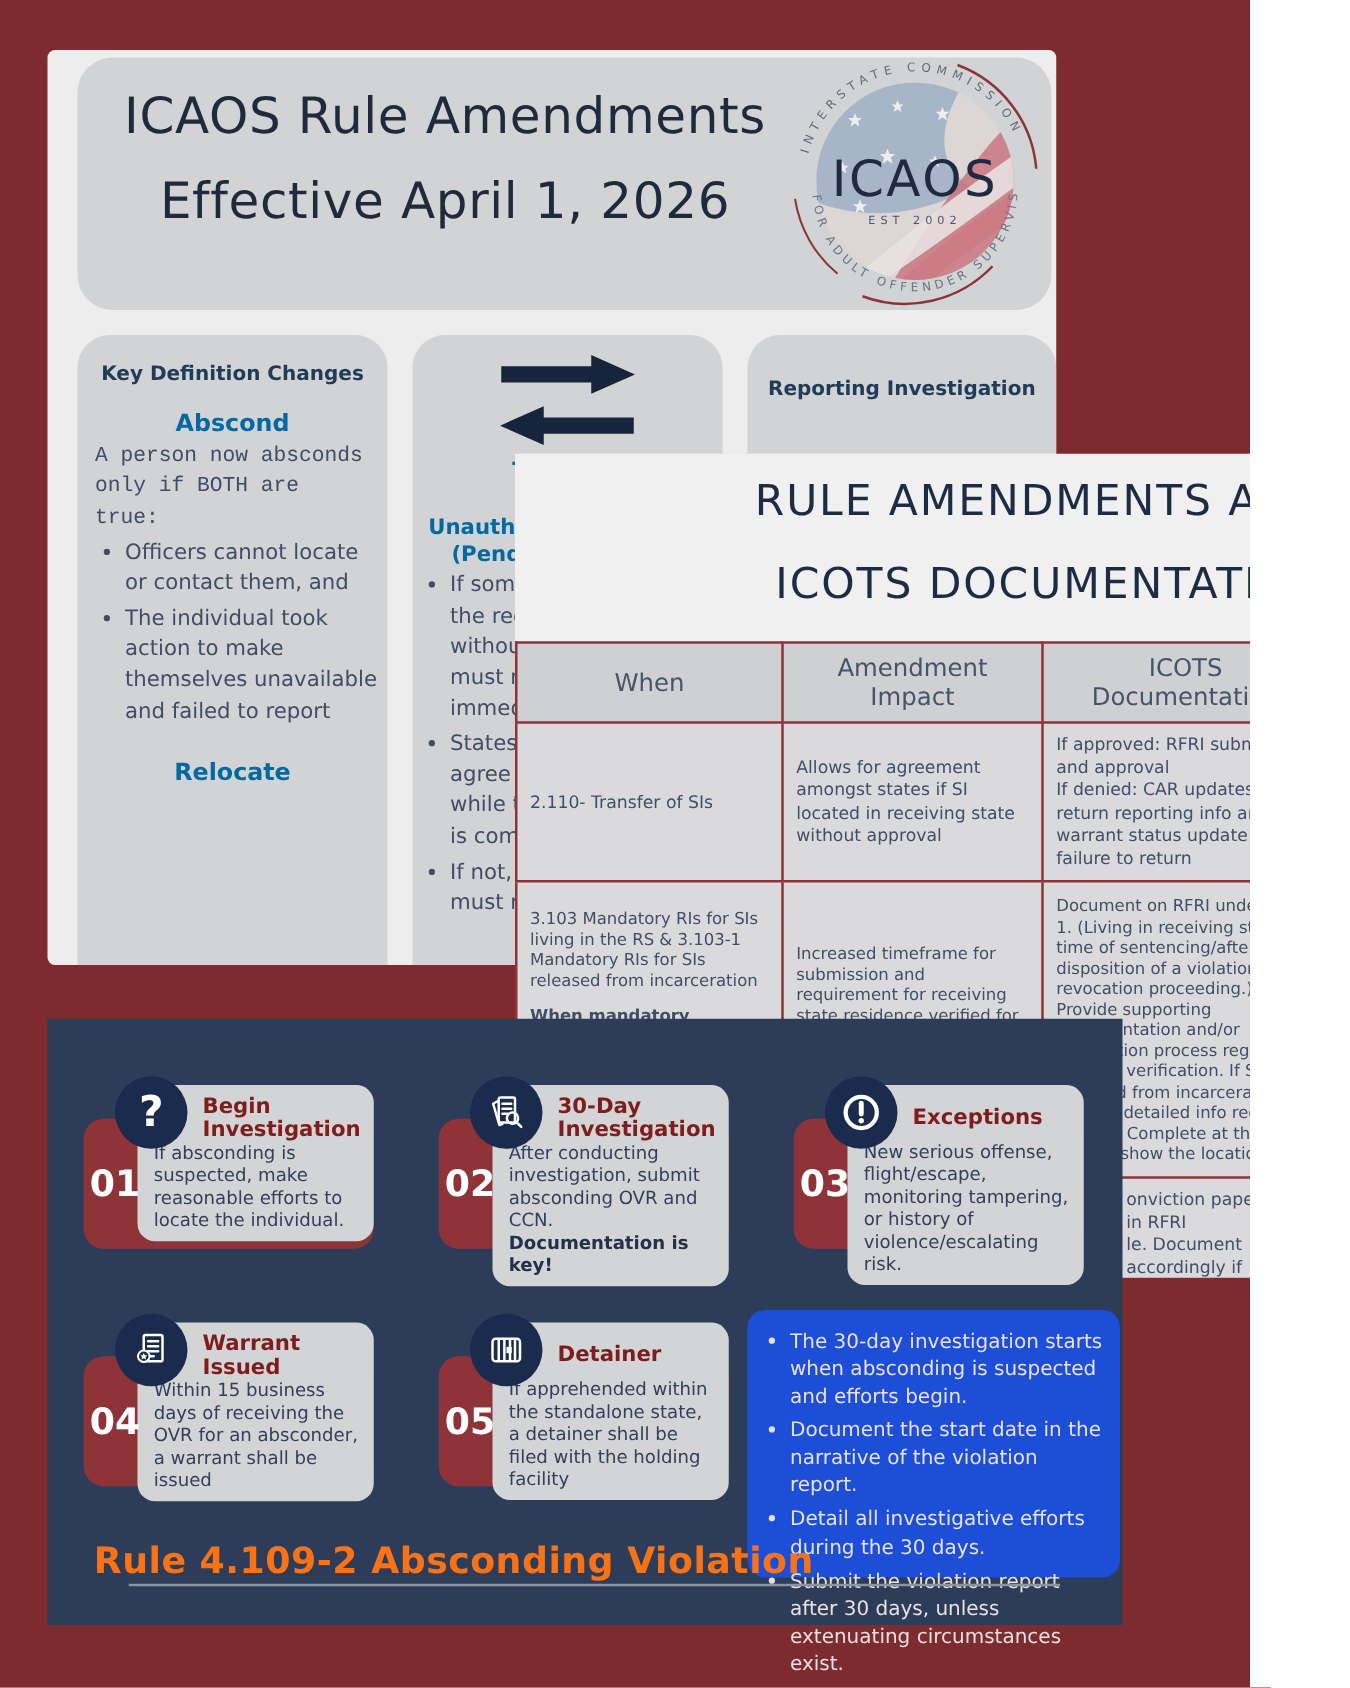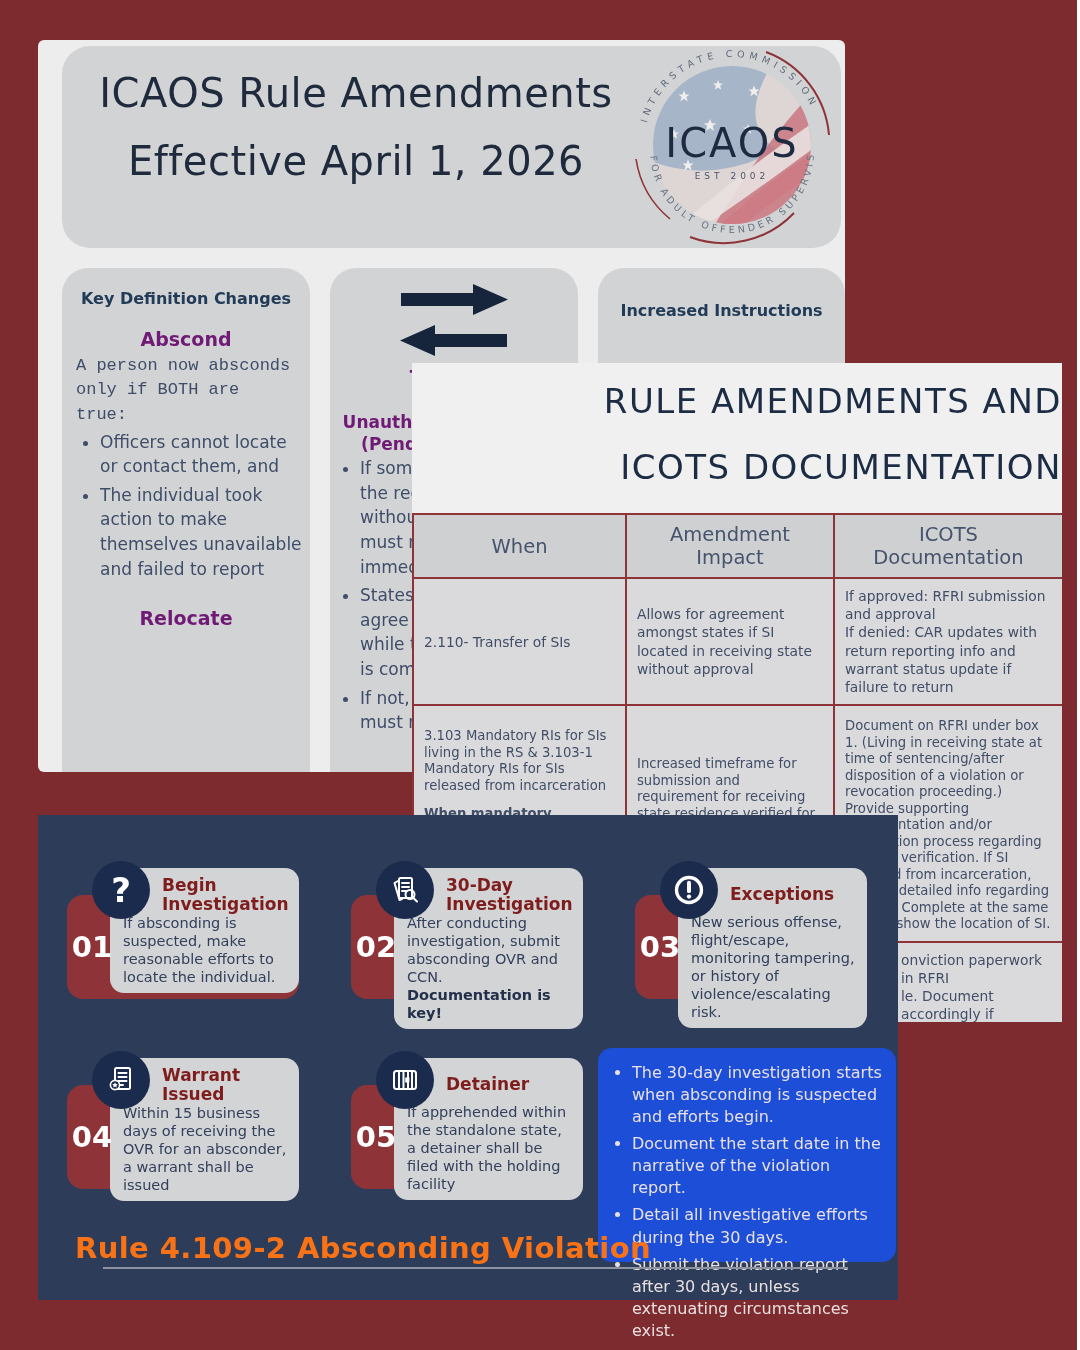--- a/index.html
+++ b/index.html
@@ -1,33 +1,33 @@
 <!DOCTYPE html>
 <html><head>
 <meta charset="utf-8">
 <style>
   html,body{margin:0;padding:0;}
-  .canvas{position:relative;width:1077px;height:1350px;background:#7d2b2e;overflow:hidden;
+  .canvas{position:relative;width:1000px;height:1350px;background:#7d2b2e;overflow:hidden;
           font-family:"DejaVu Sans","Liberation Sans",sans-serif;}
 
   
   .panel-top{position:absolute;left:38px;top:40px;width:807px;height:732px;background:#ededee;
              border-radius:6px;overflow:hidden;z-index:1;}
   .header-card{position:absolute;left:24px;top:6px;width:779px;height:202px;background:#d2d3d5;border-radius:28px;}
   .top-title{position:absolute;left:28px;top:30px;width:580px;text-align:center;color:#1f2a3d;
              font-size:40px;font-weight:400;letter-spacing:.5px;}
   .top-title .tl{margin-bottom:22px;}
   .logo-wrap{position:absolute;left:588px;top:-1px;width:212px;height:212px;}
 
   .col-card{position:absolute;top:228px;height:504px;background:#d2d3d5;border-radius:26px 26px 0 0;}
   .card-a{left:24px;width:248px;}
   .card-b{left:292px;width:248px;}
   .card-c{left:560px;width:247px;}
   .card-title{margin:20px 14px 4px;text-align:center;font-size:16px;font-weight:600;color:#223c58;line-height:1.35;}
-  .sec-head{margin:18px 10px 2px;text-align:center;font-size:19px;font-weight:700;color:#701a75;}
+  .sec-head{margin:18px 10px 2px;text-align:center;font-size:19px;font-weight:700;color:#0369a1;}
   .card-body{margin:4px 12px 0 14px;font-size:17px;color:#3f4d68;line-height:1.45;font-family:Liberation Mono, monospace;}
   .card-ul{margin:2px 8px 0 0;padding-left:38px;font-size:17px;color:#3f4d68;line-height:1.45;}
   .card-ul li{margin-bottom:4px;}
   .arrows-box{text-align:center;margin-top:14px;}
 
   
   .panel-white{position:absolute;left:412px;top:363px;width:650px;height:659px;background:#f0f0f1;
                overflow:hidden;z-index:5;}
   .white-title{padding-top:18px;text-align:right;color:#1c2c44;font-size:34px;font-weight:400;letter-spacing:1.5px;}
   .white-title .wl{margin-bottom:26px;}
@@ -139,21 +139,21 @@
       <div class="sec-head" style="margin-top:24px;font-size:17px;">Unauthorized Presence</div>
       <div class="sec-head" style="margin-top:0;font-size:17px;">(Pending Approval)</div>
       <ul class="card-ul" style="padding-left:30px;">
         <li>If someone arrives in the receiving state without approval, they must return immediately</li>
         <li>States may mutually agree to let the SI stay while the investigation is completed</li>
         <li>If not, the individual must return</li>
       </ul>
     </div>
 
     <div class="col-card card-c">
-      <div class="card-title" style="margin-top:32px;">Increased Instructions</div>
+      <div class="card-title" style="margin-top:32px;">Reporting Investigation</div>
     </div>
   </div>
 
   <div class="panel-white">
     <div class="white-title">
       <div class="wl">RULE AMENDMENTS AND</div>
       <div class="wl">ICOTS DOCUMENTATION</div>
     </div>
     <table class="rules">
       <colgroup>

